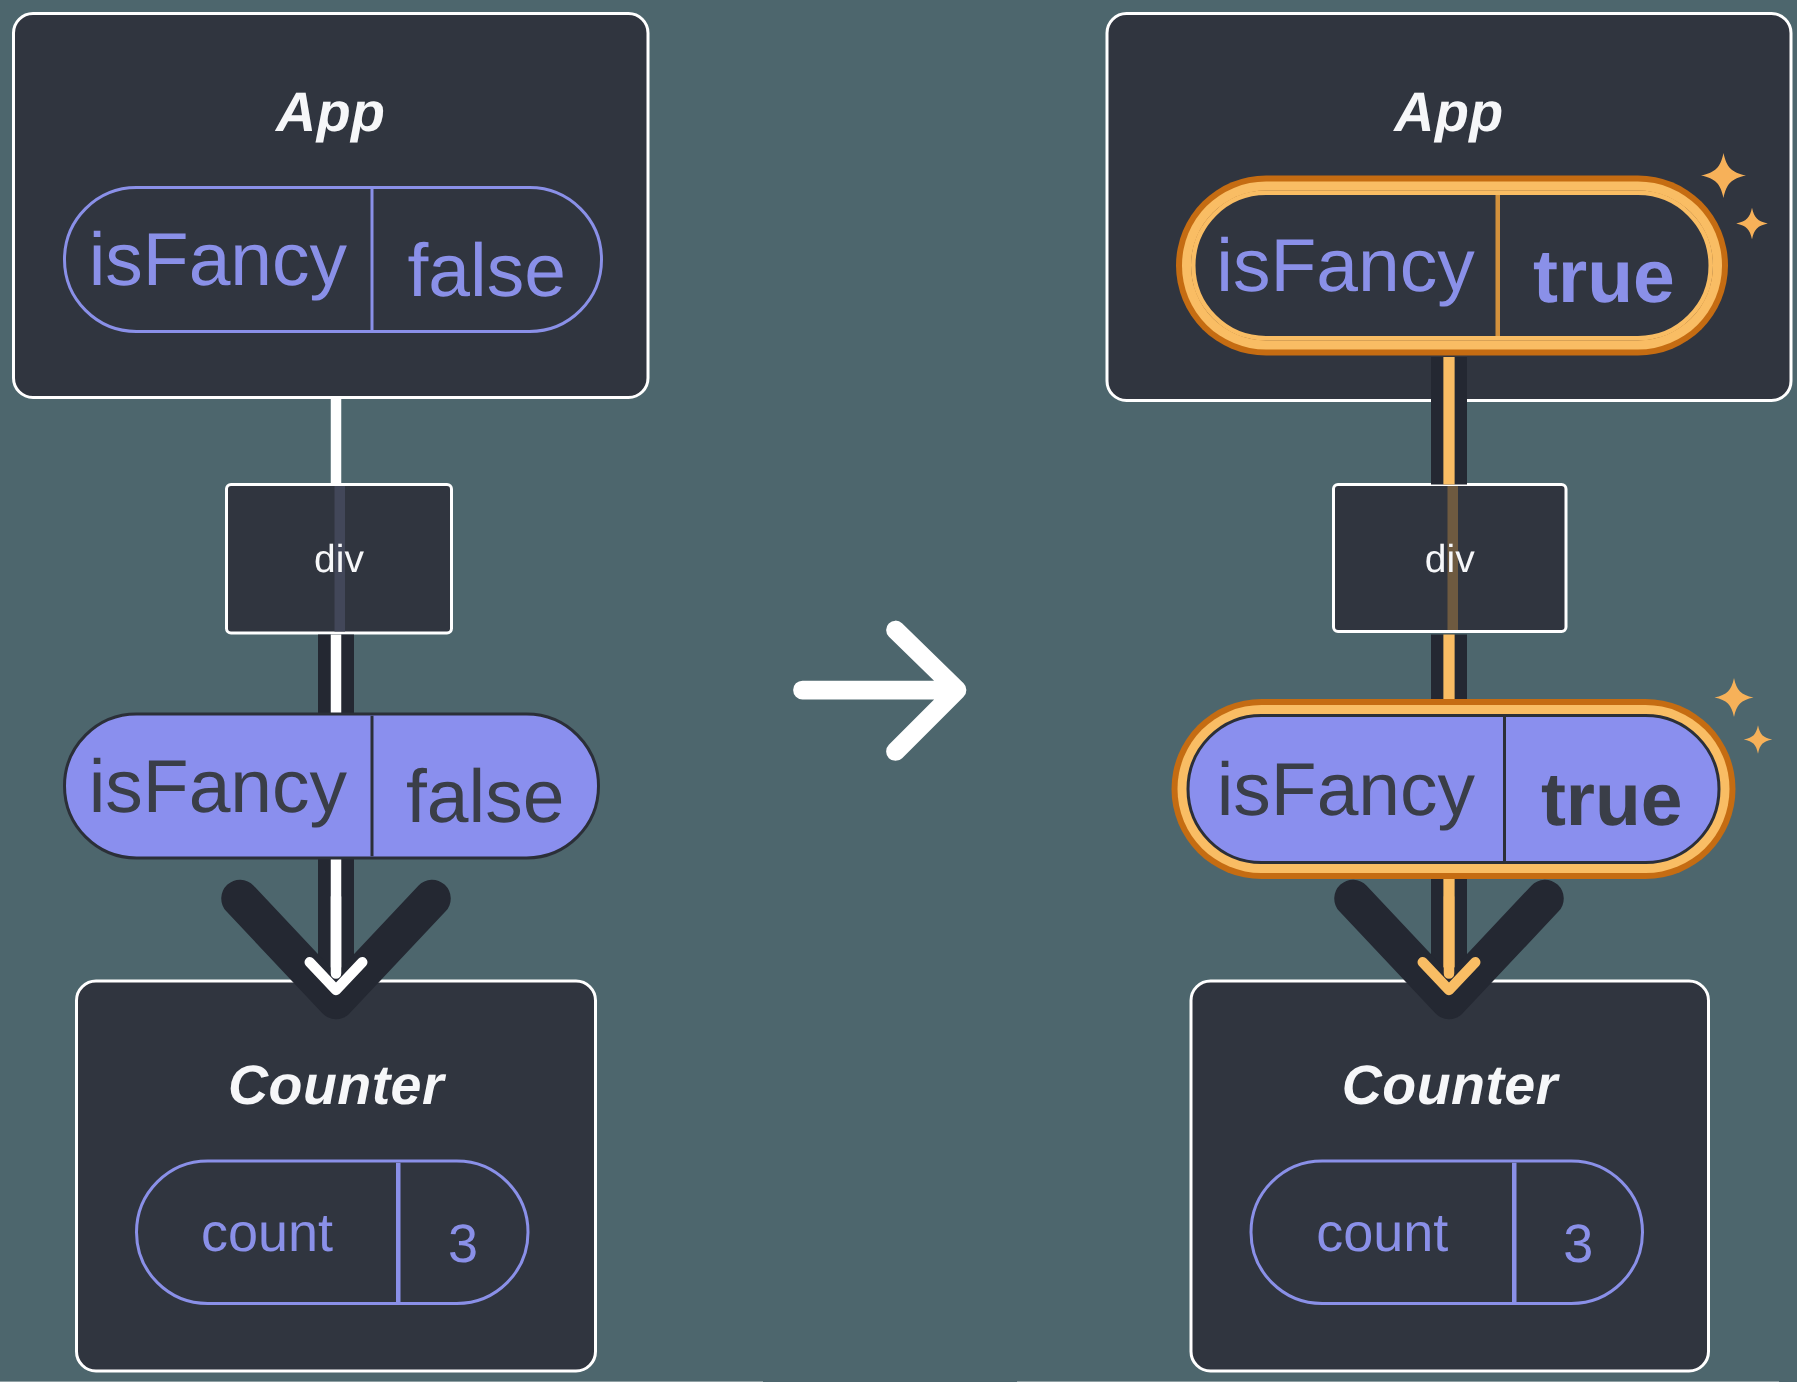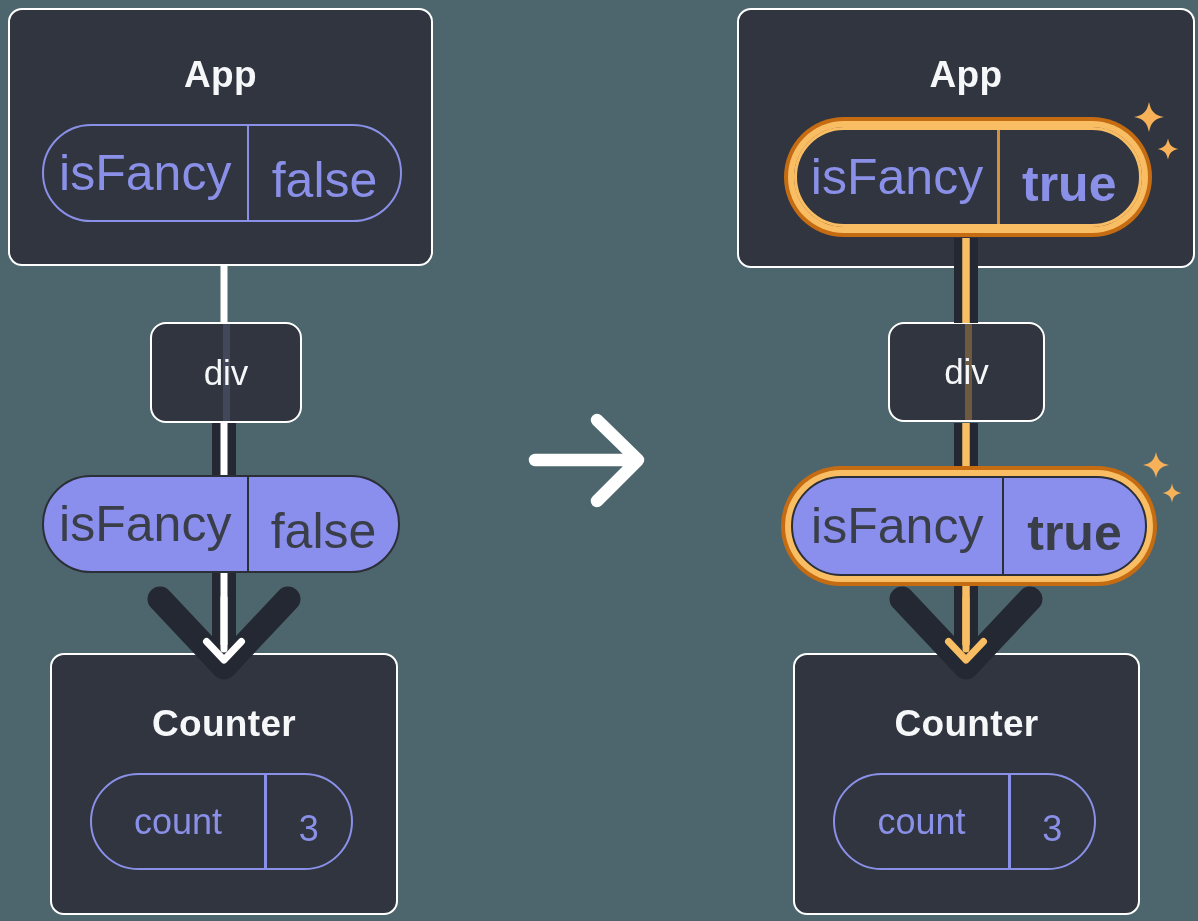--- a/index.html
+++ b/index.html
@@ -10,27 +10,28 @@
   }
   .card {
     position:absolute; background:#30353f;
     border:2.5px solid #ffffff; border-radius:14px;
     box-sizing:border-box; z-index:1;
   }
   .node-title {
     position:absolute; left:0; right:0; text-align:center;
     color:#f6f7f9; font-size:37px; font-weight:600; line-height:1.15;
     letter-spacing:0.3px;
+    font-style:italic;
   }
   .divbox {
     position:absolute; background:#30353f;
-    border:2.5px solid #ffffff; border-radius:16px;
+    border:2.5px solid #ffffff; border-radius:4px;
     box-sizing:border-box; z-index:1;
     display:flex; align-items:center; justify-content:center;
-    color:#f6f7f9; font-size:35px; font-weight:500;
+    color:#f6f7f9; font-size:26px; font-weight:500;
   }
   .divbox .label { position:relative; z-index:2; }
   .thruline { position:absolute; top:0; bottom:0; width:7px; z-index:1; }
   .thruline.cold { background:#424759; }
   .thruline.warm { background:#6e5a40; }
 
   .pill {
     position:absolute; display:flex; align-items:stretch;
     border-radius:999px; box-sizing:border-box; z-index:3;
     overflow:hidden;

